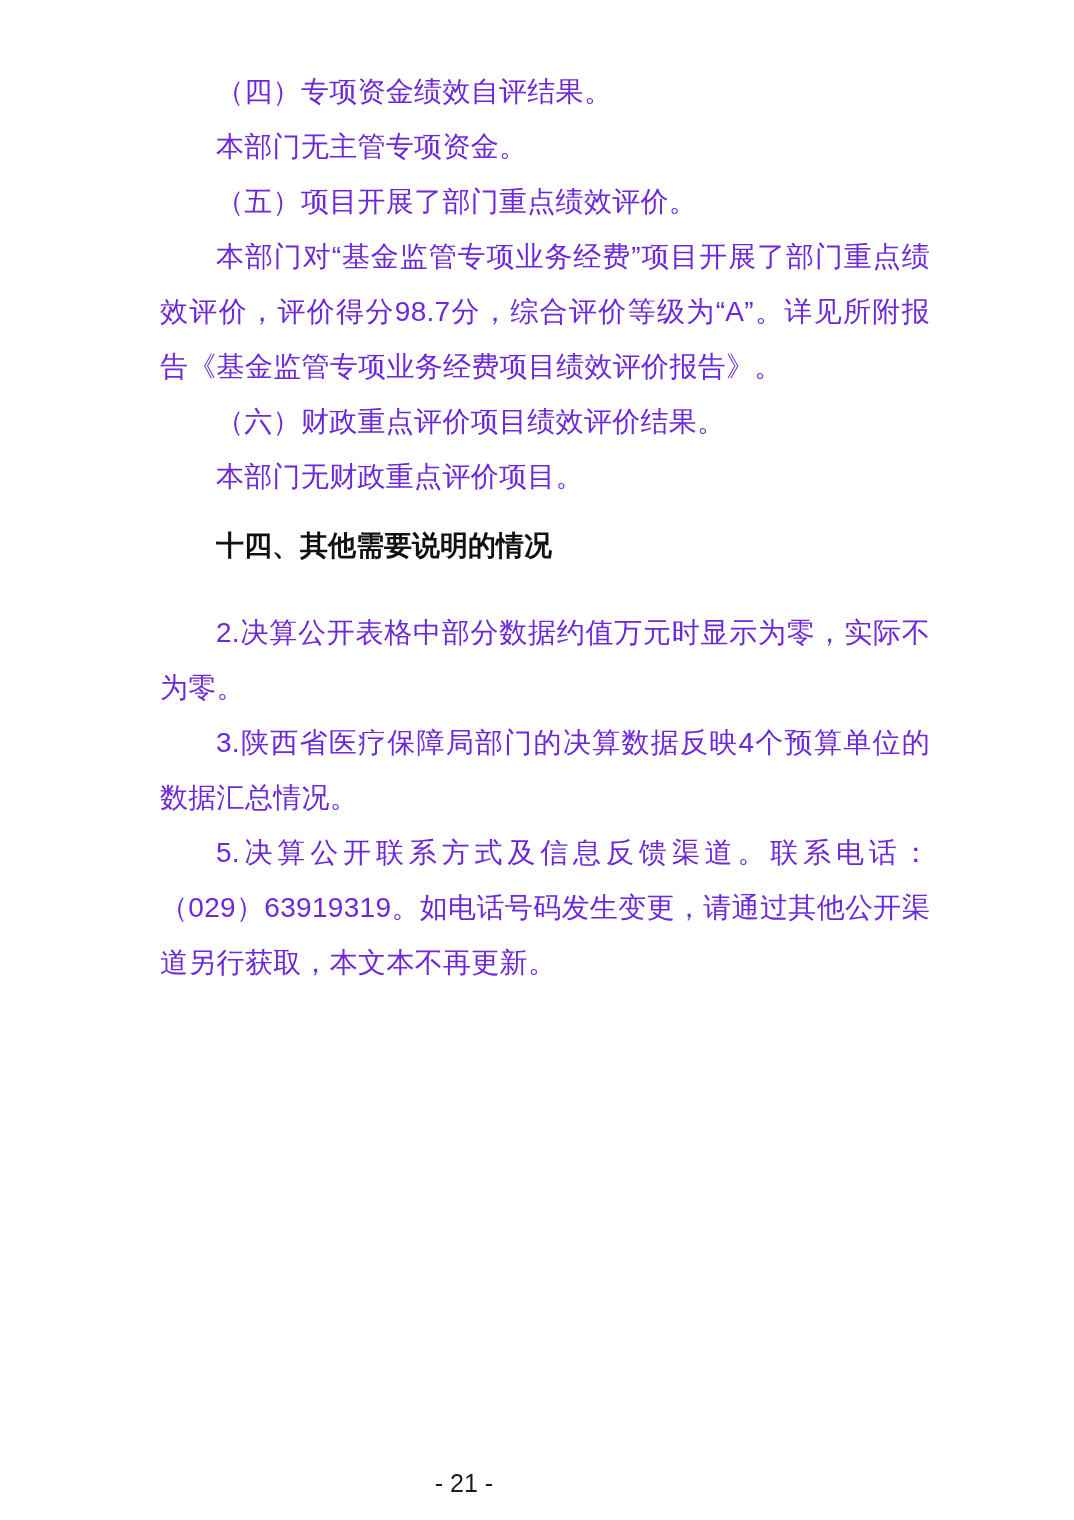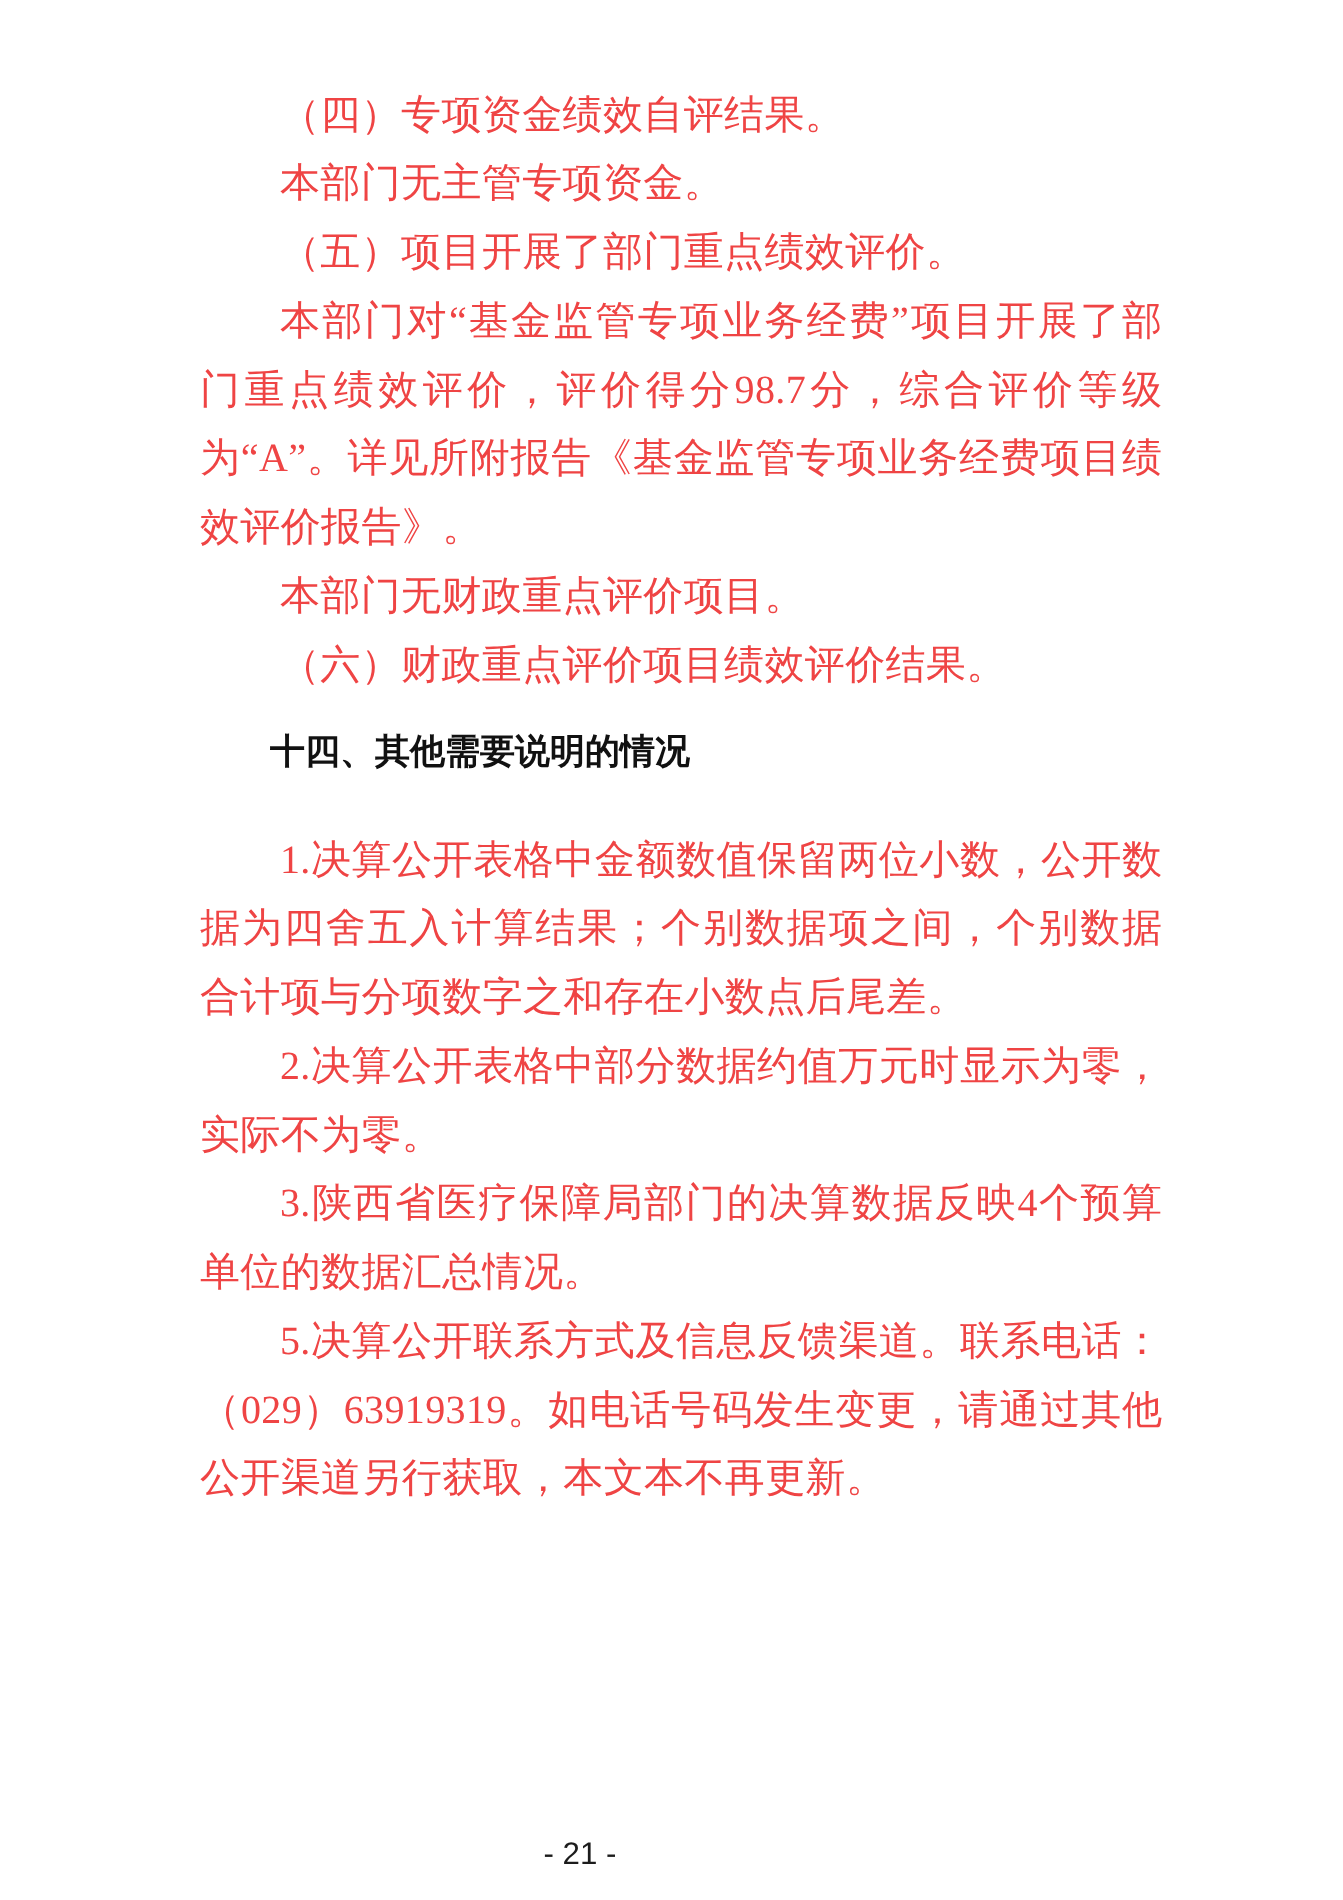--- a/index.html
+++ b/index.html
@@ -23,26 +23,26 @@
     background: #ffffff;
   }
   .content {
     position: absolute;
     left: 160px;
     top: 64px;
     width: 770px;
   }
   .para {
     margin: 0;
-    font-size: 32px;
+    font-size: 28px;
     line-height: 55px;
-    color: #ef4444;
+    color: #6d28d9;
     text-align: justify;
     text-indent: 2em;
-    font-family: Liberation Serif, serif;
+    font-family: Liberation Sans, sans-serif;
     letter-spacing: 0.3px;
   }
   .heading {
     margin: 14px 0 32px 0;
     font-size: 28px;
     line-height: 55px;
     font-weight: bold;
     color: #111111;
     text-indent: 56px;
     text-align: left;
@@ -68,27 +68,26 @@
   <div class="content">
 
     <p class="para">（四）专项资金绩效自评结果。</p>
 
     <p class="para">本部门无主管专项资金。</p>
 
     <p class="para">（五）项目开展了部门重点绩效评价。</p>
 
     <p class="para">本部门对“基金监管专项业务经费”项目开展了部门重点绩效评价，评价得分98.7分，综合评价等级为“A”。详见所附报告《基金监管专项业务经费项目绩效评价报告》。</p>
 
+    <p class="para">（六）财政重点评价项目绩效评价结果。</p>
+
     <p class="para">本部门无财政重点评价项目。</p>
-
-    <p class="para">（六）财政重点评价项目绩效评价结果。</p>
 
     <h2 class="heading">十四、其他需要说明的情况</h2>
 
-    <p class="para">1.决算公开表格中金额数值保留两位小数，公开数据为四舍五入计算结果；个别数据项之间，个别数据合计项与分项数字之和存在小数点后尾差。</p>
 
     <p class="para">2.决算公开表格中部分数据约值万元时显示为零，实际不为零。</p>
 
     <p class="para">3.陕西省医疗保障局部门的决算数据反映4个预算单位的数据汇总情况。</p>
 
 
     <p class="para">5.决算公开联系方式及信息反馈渠道。联系电话：（029）63919319。如电话号码发生变更，请通过其他公开渠道另行获取，本文本不再更新。</p>
 
   </div>
 

